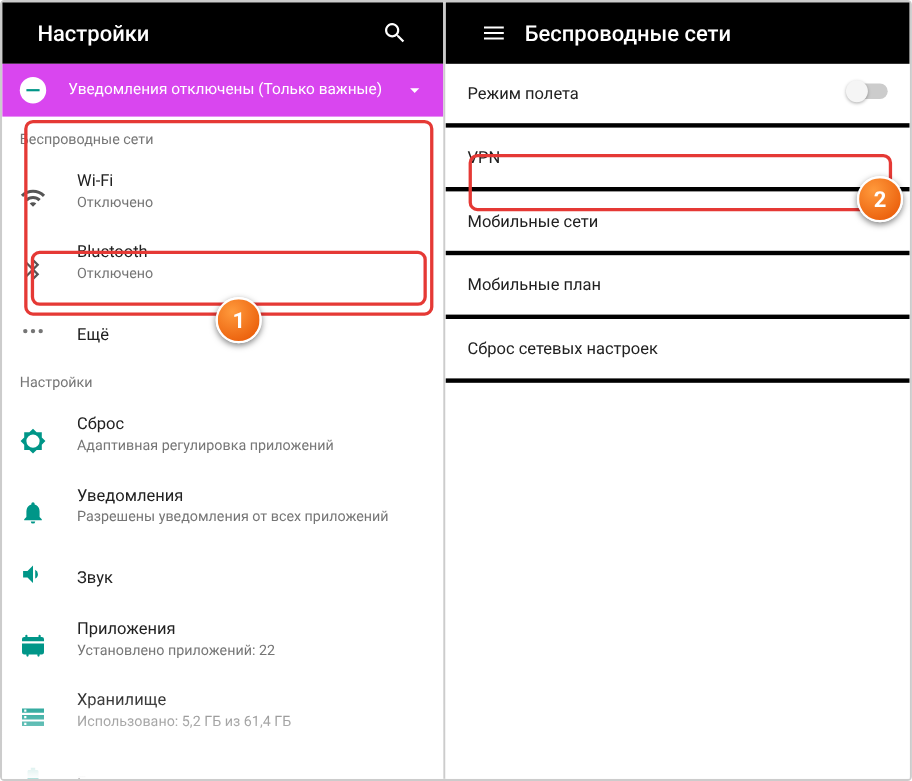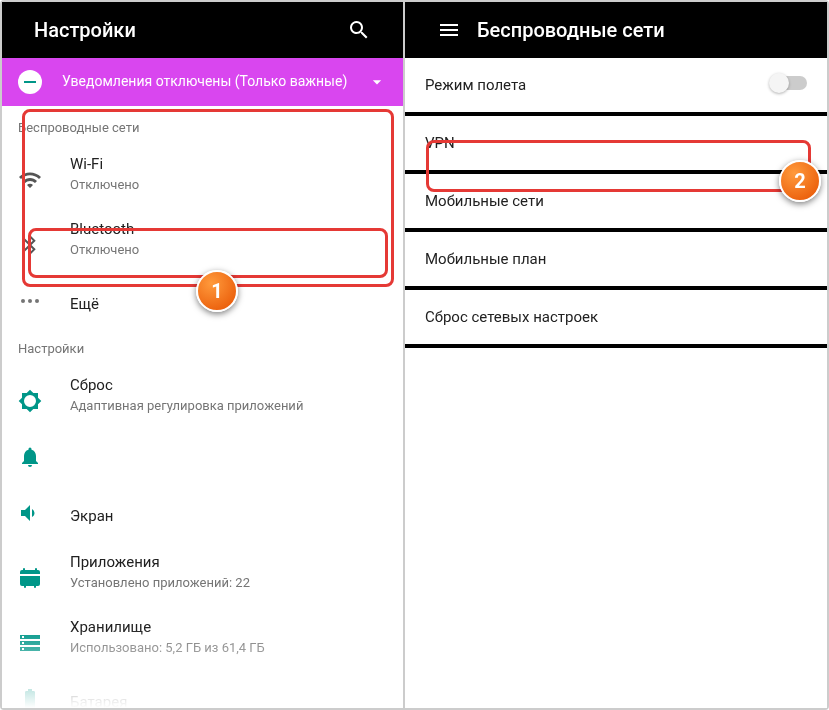--- a/index.html
+++ b/index.html
@@ -102,28 +102,32 @@
       <div class="item-content">
         <div class="item-title">Сброс</div>
         <div class="item-sub">Адаптивная регулировка приложений</div>
       </div>
     </div>
 
     <div class="list-item">
       <svg class="item-icon" viewBox="0 0 24 24">
           <path d="M12 22a2 2 0 0 0 2-2h-4a2 2 0 0 0 2 2zm6-6V11c0-3.07-1.64-5.64-4.5-6.32V4a1.5 1.5 0 1 0-3 0v.68C7.63 5.36 6 7.92 6 11v5l-2 2v1h16v-1l-2-2z"></path>
         </svg>
+      <div class="item-content">
+        <div class="item-title">Уведомления</div>
+        <div class="item-sub">Разрешены уведомления от всех приложений</div>
+      </div>
     </div>
 
     <div class="list-item">
       <svg class="item-icon" viewBox="0 0 24 24">
           <path d="M3 9v6h4l5 5V4L7 9H3zm13.5 3A4.5 4.5 0 0 0 14 7.97v8.05c1.48-.73 2.5-2.25 2.5-4.02z"></path>
         </svg>
       <div class="item-content">
-        <div class="item-title">Экран</div>
+        <div class="item-title">Звук</div>
       </div>
     </div>
 
     <div class="list-item">
       <svg class="item-icon" viewBox="0 0 24 24">
           <path d="M6 2a1 1 0 0 0-1 1v1H4a2 2 0 0 0-2 2v2h20V6a2 2 0 0 0-2-2h-1V3a1 1 0 1 0-2 0v1H7V3a1 1 0 0 0-1-1zM2 10v8a2 2 0 0 0 2 2h2v1a1 1 0 1 0 2 0v-1h8v1a1 1 0 1 0 2 0v-1h2a2 2 0 0 0 2-2v-8H2z"></path>
         </svg>
       <div class="item-content">
         <div class="item-title">Приложения</div>
         <div class="item-sub">Установлено приложений: 22</div>

